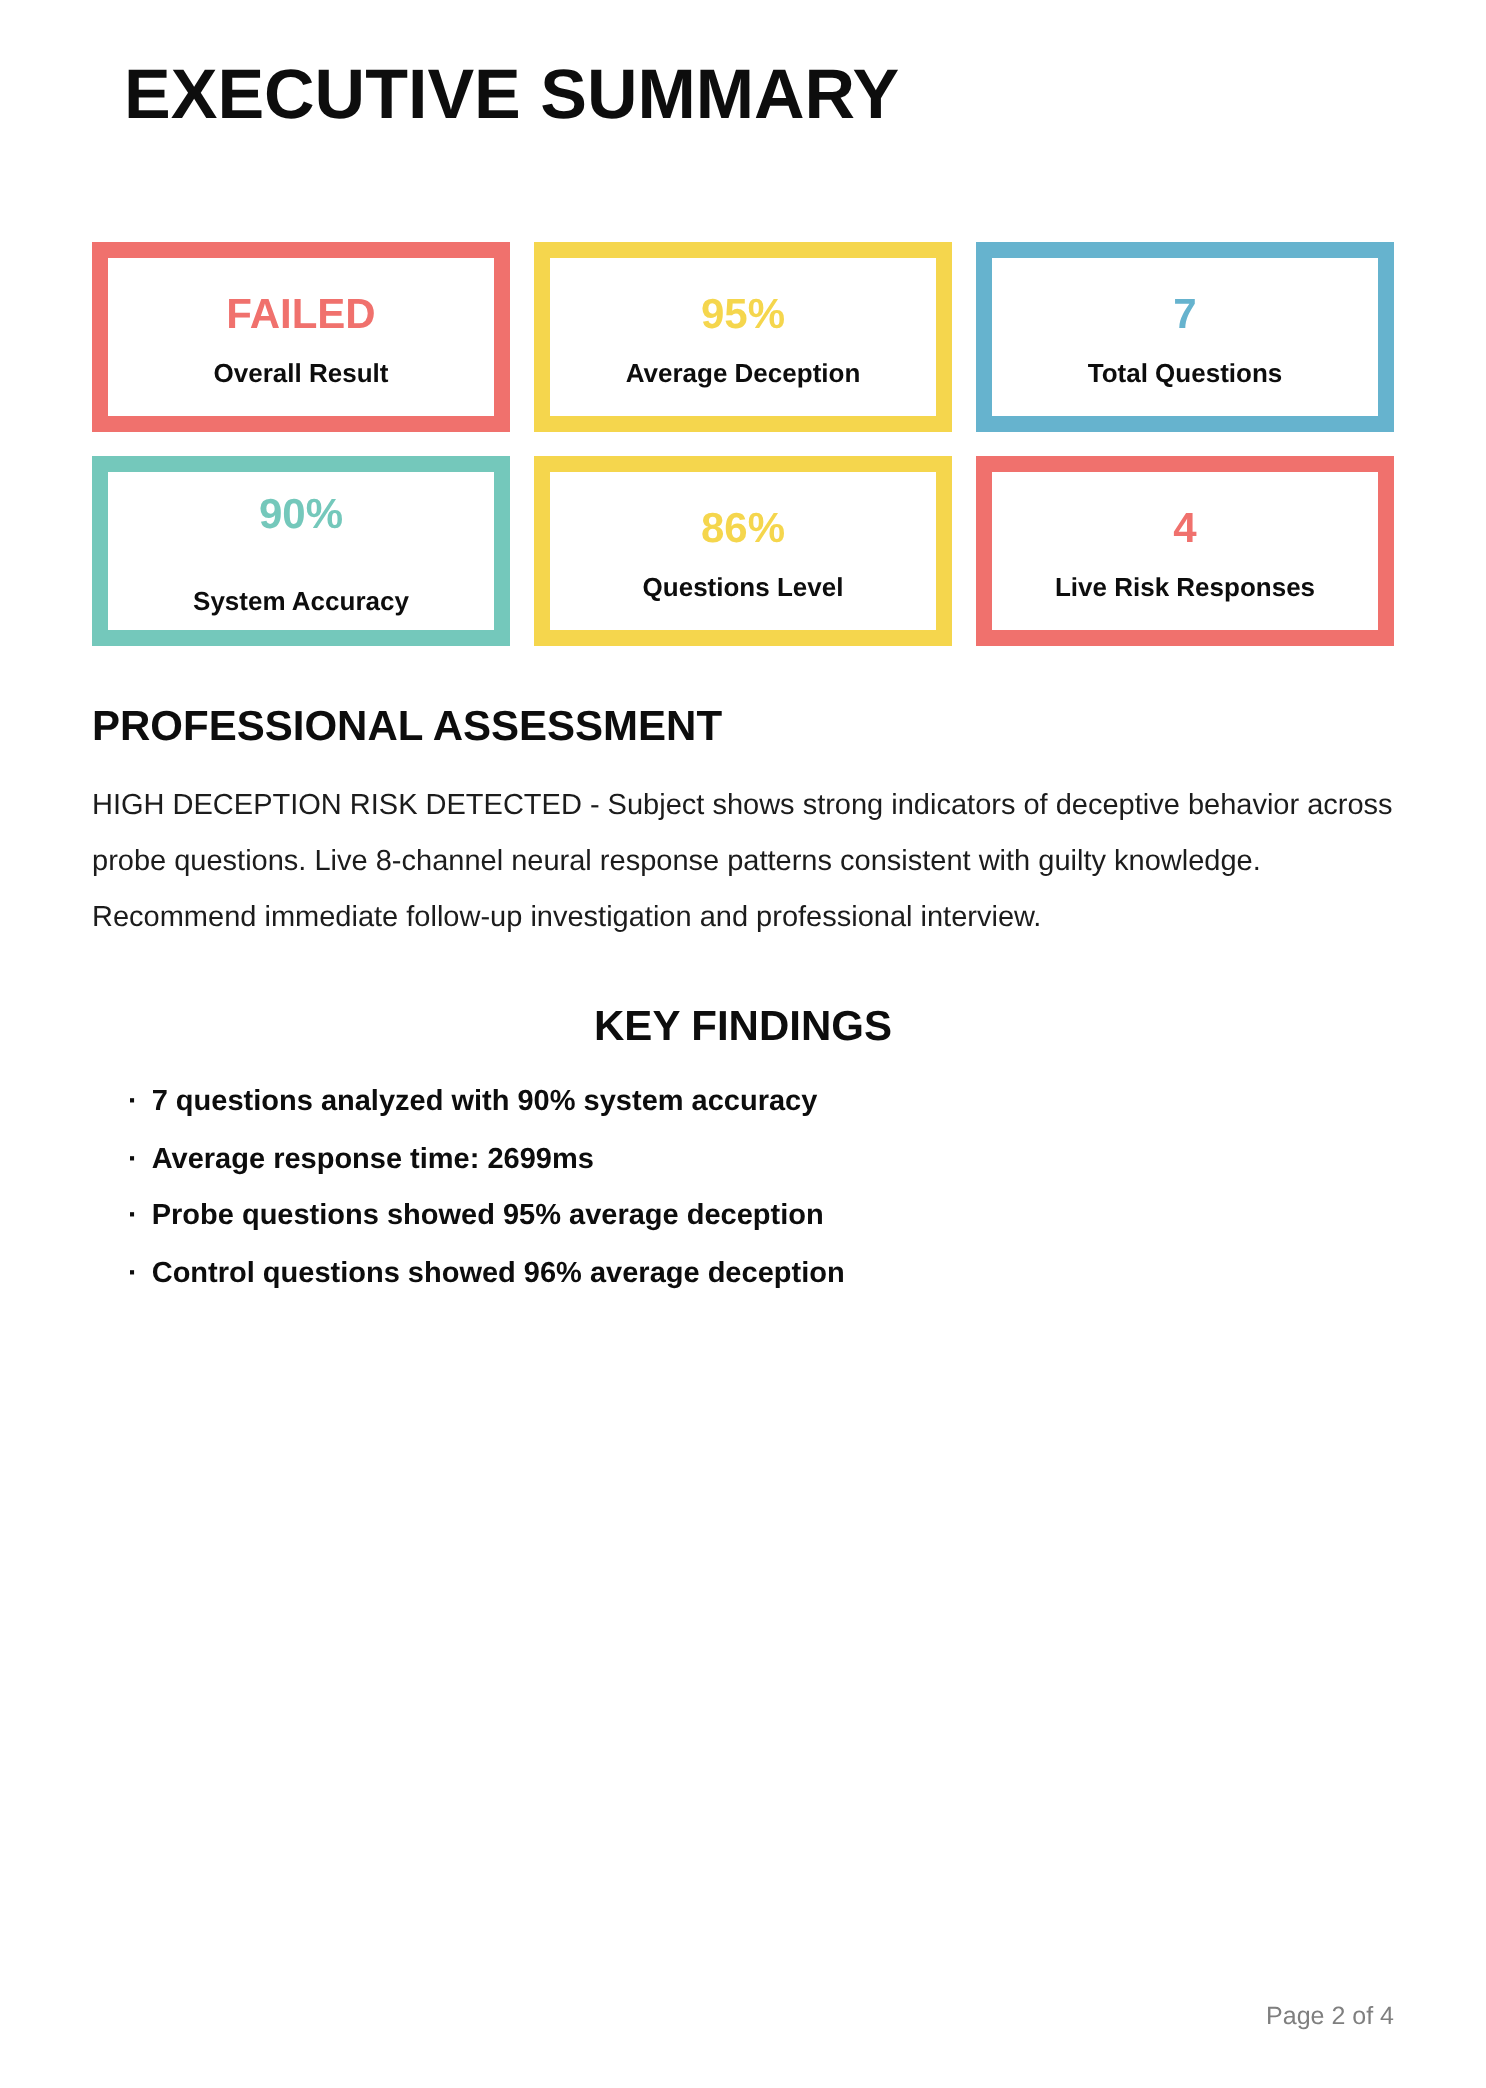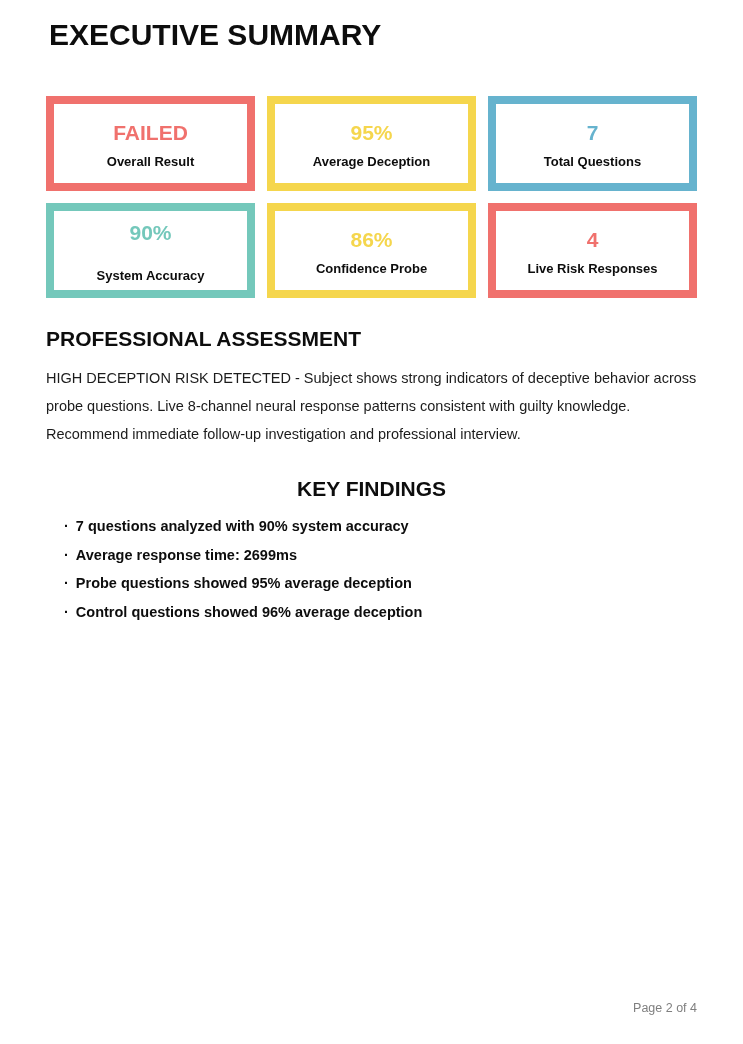--- a/index.html
+++ b/index.html
@@ -8,30 +8,30 @@
     height: 1044px;
     background: #ffffff;
     font-family: "Liberation Sans", sans-serif;
     color: #111111;
     position: relative;
     overflow: hidden;
   }
   .content { padding: 0 46px; }
 
   .doc-title {
-    margin: 3px;
+    margin: 16px;
     padding-top: 15px;
-    font-size: 30px;
+    font-size: 35px;
     line-height: 34px;
     font-weight: bold;
     color: #0d0d0d;
   }
 
   .cards {
-    margin-top: 44px;
+    margin-top: 56px;
     display: grid;
     grid-template-columns: repeat(3, 1fr);
     column-gap: 12px;
     row-gap: 12px;
   }
   .card {
     height: 95px;
     box-sizing: border-box;
     border: 8px solid #cccccc;
     background: #ffffff;
@@ -120,21 +120,21 @@
       <div class="card-label">Total Questions</div>
     </div>
 
     <div class="card" style="border-color: rgb(116, 200, 187); gap: 23px;">
       <div class="card-value" style="color: rgb(116, 200, 187);">90%</div>
       <div class="card-label">System Accuracy</div>
     </div>
 
     <div class="card" style="border-color: rgb(245, 214, 77);">
       <div class="card-value" style="color: rgb(245, 214, 77);">86%</div>
-      <div class="card-label">Confidence Probe</div>
+      <div class="card-label">Questions Level</div>
     </div>
 
     <div class="card" style="border-color: rgb(240, 113, 109);">
       <div class="card-value" style="color: rgb(240, 113, 109);">4</div>
       <div class="card-label">Live Risk Responses</div>
     </div>
 
   </div>
 
   <h2 class="section-heading assessment-heading">PROFESSIONAL ASSESSMENT</h2>

